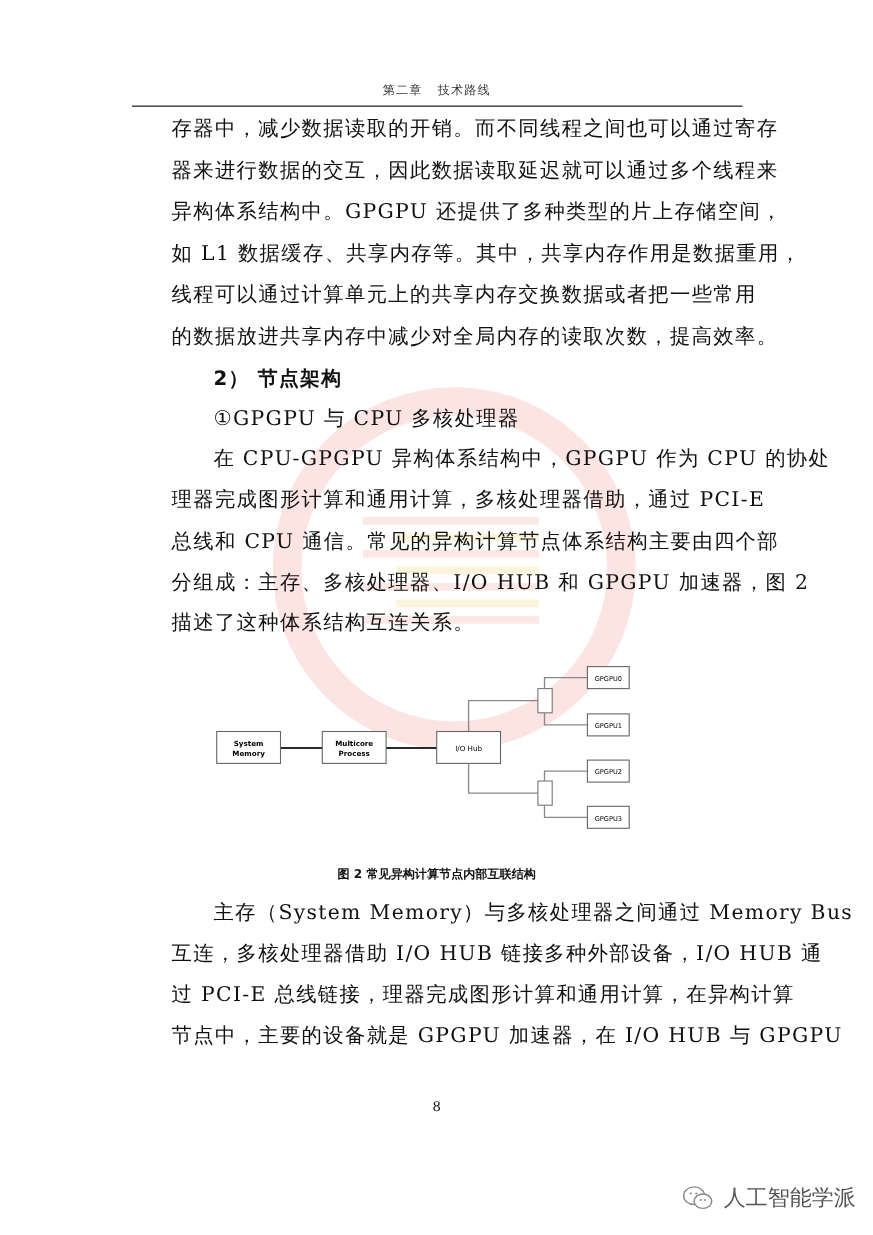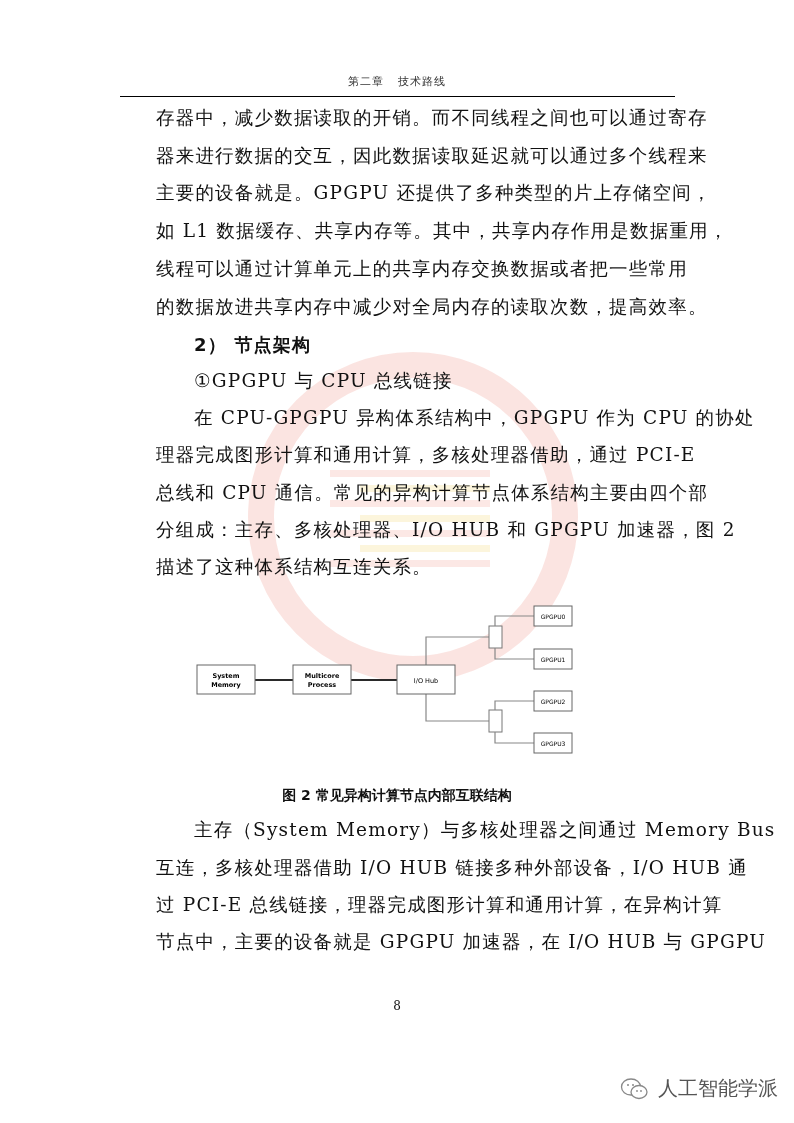--- a/index.html
+++ b/index.html
@@ -15,21 +15,21 @@
   .line.indent { left:158px; width:518px; }
   .line.bold { font-weight:bold; font-family:"DejaVu Sans","Liberation Sans",sans-serif; font-size:18px; }
   .seal { position:absolute; left:248px; top:352px; width:330px; height:330px;
           border-radius:50%; border:26px solid rgba(232,90,70,0.16);
           box-sizing:border-box; pointer-events:none; }
   .seal-bars { position:absolute; left:330px; top:470px; width:160px; height:110px; pointer-events:none; }
   .seal-bars div { height:7px; margin-bottom:8px; background:rgba(232,90,70,0.14); }
   .seal-bars div:nth-child(even){ background:rgba(240,200,60,0.18); margin-left:30px; }
   .diagram { position:absolute; left:0; top:0; width:794px; height:800px; pointer-events:none; }
   .caption { position:absolute; top:787px; left:0; width:794px; text-align:center;
-             font-family:"DejaVu Sans","Liberation Sans",sans-serif; font-weight:bold; font-size:14px; }
+             font-family:"DejaVu Sans","Liberation Sans",sans-serif; font-weight:bold; font-size:11px; }
   .pagenum { position:absolute; top:999px; left:0; width:794px; text-align:center; font-size:12px; }
   .wm { position:absolute; left:620px; top:1075px; display:flex; align-items:center;
         font-family:"DejaVu Sans","Liberation Sans",sans-serif; color:#555; font-size:20px; }
   .wm svg { margin-right:8px; }
 </style>
 </head>
 <body>
 
 <div class="header">
   <span>第二章</span><span>技术路线</span>
@@ -43,28 +43,28 @@
     <div></div>
     <div></div>
     <div></div>
     <div></div>
     <div></div>
 </div>
 
 <div>
   <div class="line" style="top:106px">存器中，减少数据读取的开销。而不同线程之间也可以通过寄存</div>
   <div class="line" style="top:144px">器来进行数据的交互，因此数据读取延迟就可以通过多个线程来</div>
-  <div class="line" style="top:181px">主要的设备就是。GPGPU 还提供了多种类型的片上存储空间，</div>
+  <div class="line" style="top:181px">异构体系结构中。GPGPU 还提供了多种类型的片上存储空间，</div>
   <div class="line" style="top:219px">如 L1 数据缓存、共享内存等。其中，共享内存作用是数据重用，</div>
   <div class="line" style="top:257px">线程可以通过计算单元上的共享内存交换数据或者把一些常用</div>
   <div class="line" style="top:295px">的数据放进共享内存中减少对全局内存的读取次数，提高效率。</div>
 </div>
 
 <div class="line indent bold" style="top:333px">2） 节点架构</div>
-<div class="line indent" style="top:369px">①GPGPU 与 CPU 总线链接</div>
+<div class="line indent" style="top:369px">①GPGPU 与 CPU 多核处理器</div>
 
 <div>
   <div class="line indent" style="top:406px">在 CPU-GPGPU 异构体系结构中，GPGPU 作为 CPU 的协处</div>
   <div class="line" style="top:443px">理器完成图形计算和通用计算，多核处理器借助，通过 PCI-E</div>
   <div class="line" style="top:481px">总线和 CPU 通信。常见的异构计算节点体系结构主要由四个部</div>
   <div class="line" style="top:518px">分组成：主存、多核处理器、I/O HUB 和 GPGPU 加速器，图 2</div>
   <div class="line" style="top:555px">描述了这种体系结构互连关系。</div>
 </div>
 
 <svg class="diagram" viewBox="0 0 794 800" xmlns="http://www.w3.org/2000/svg" font-family="DejaVu Sans, Liberation Sans, sans-serif">

